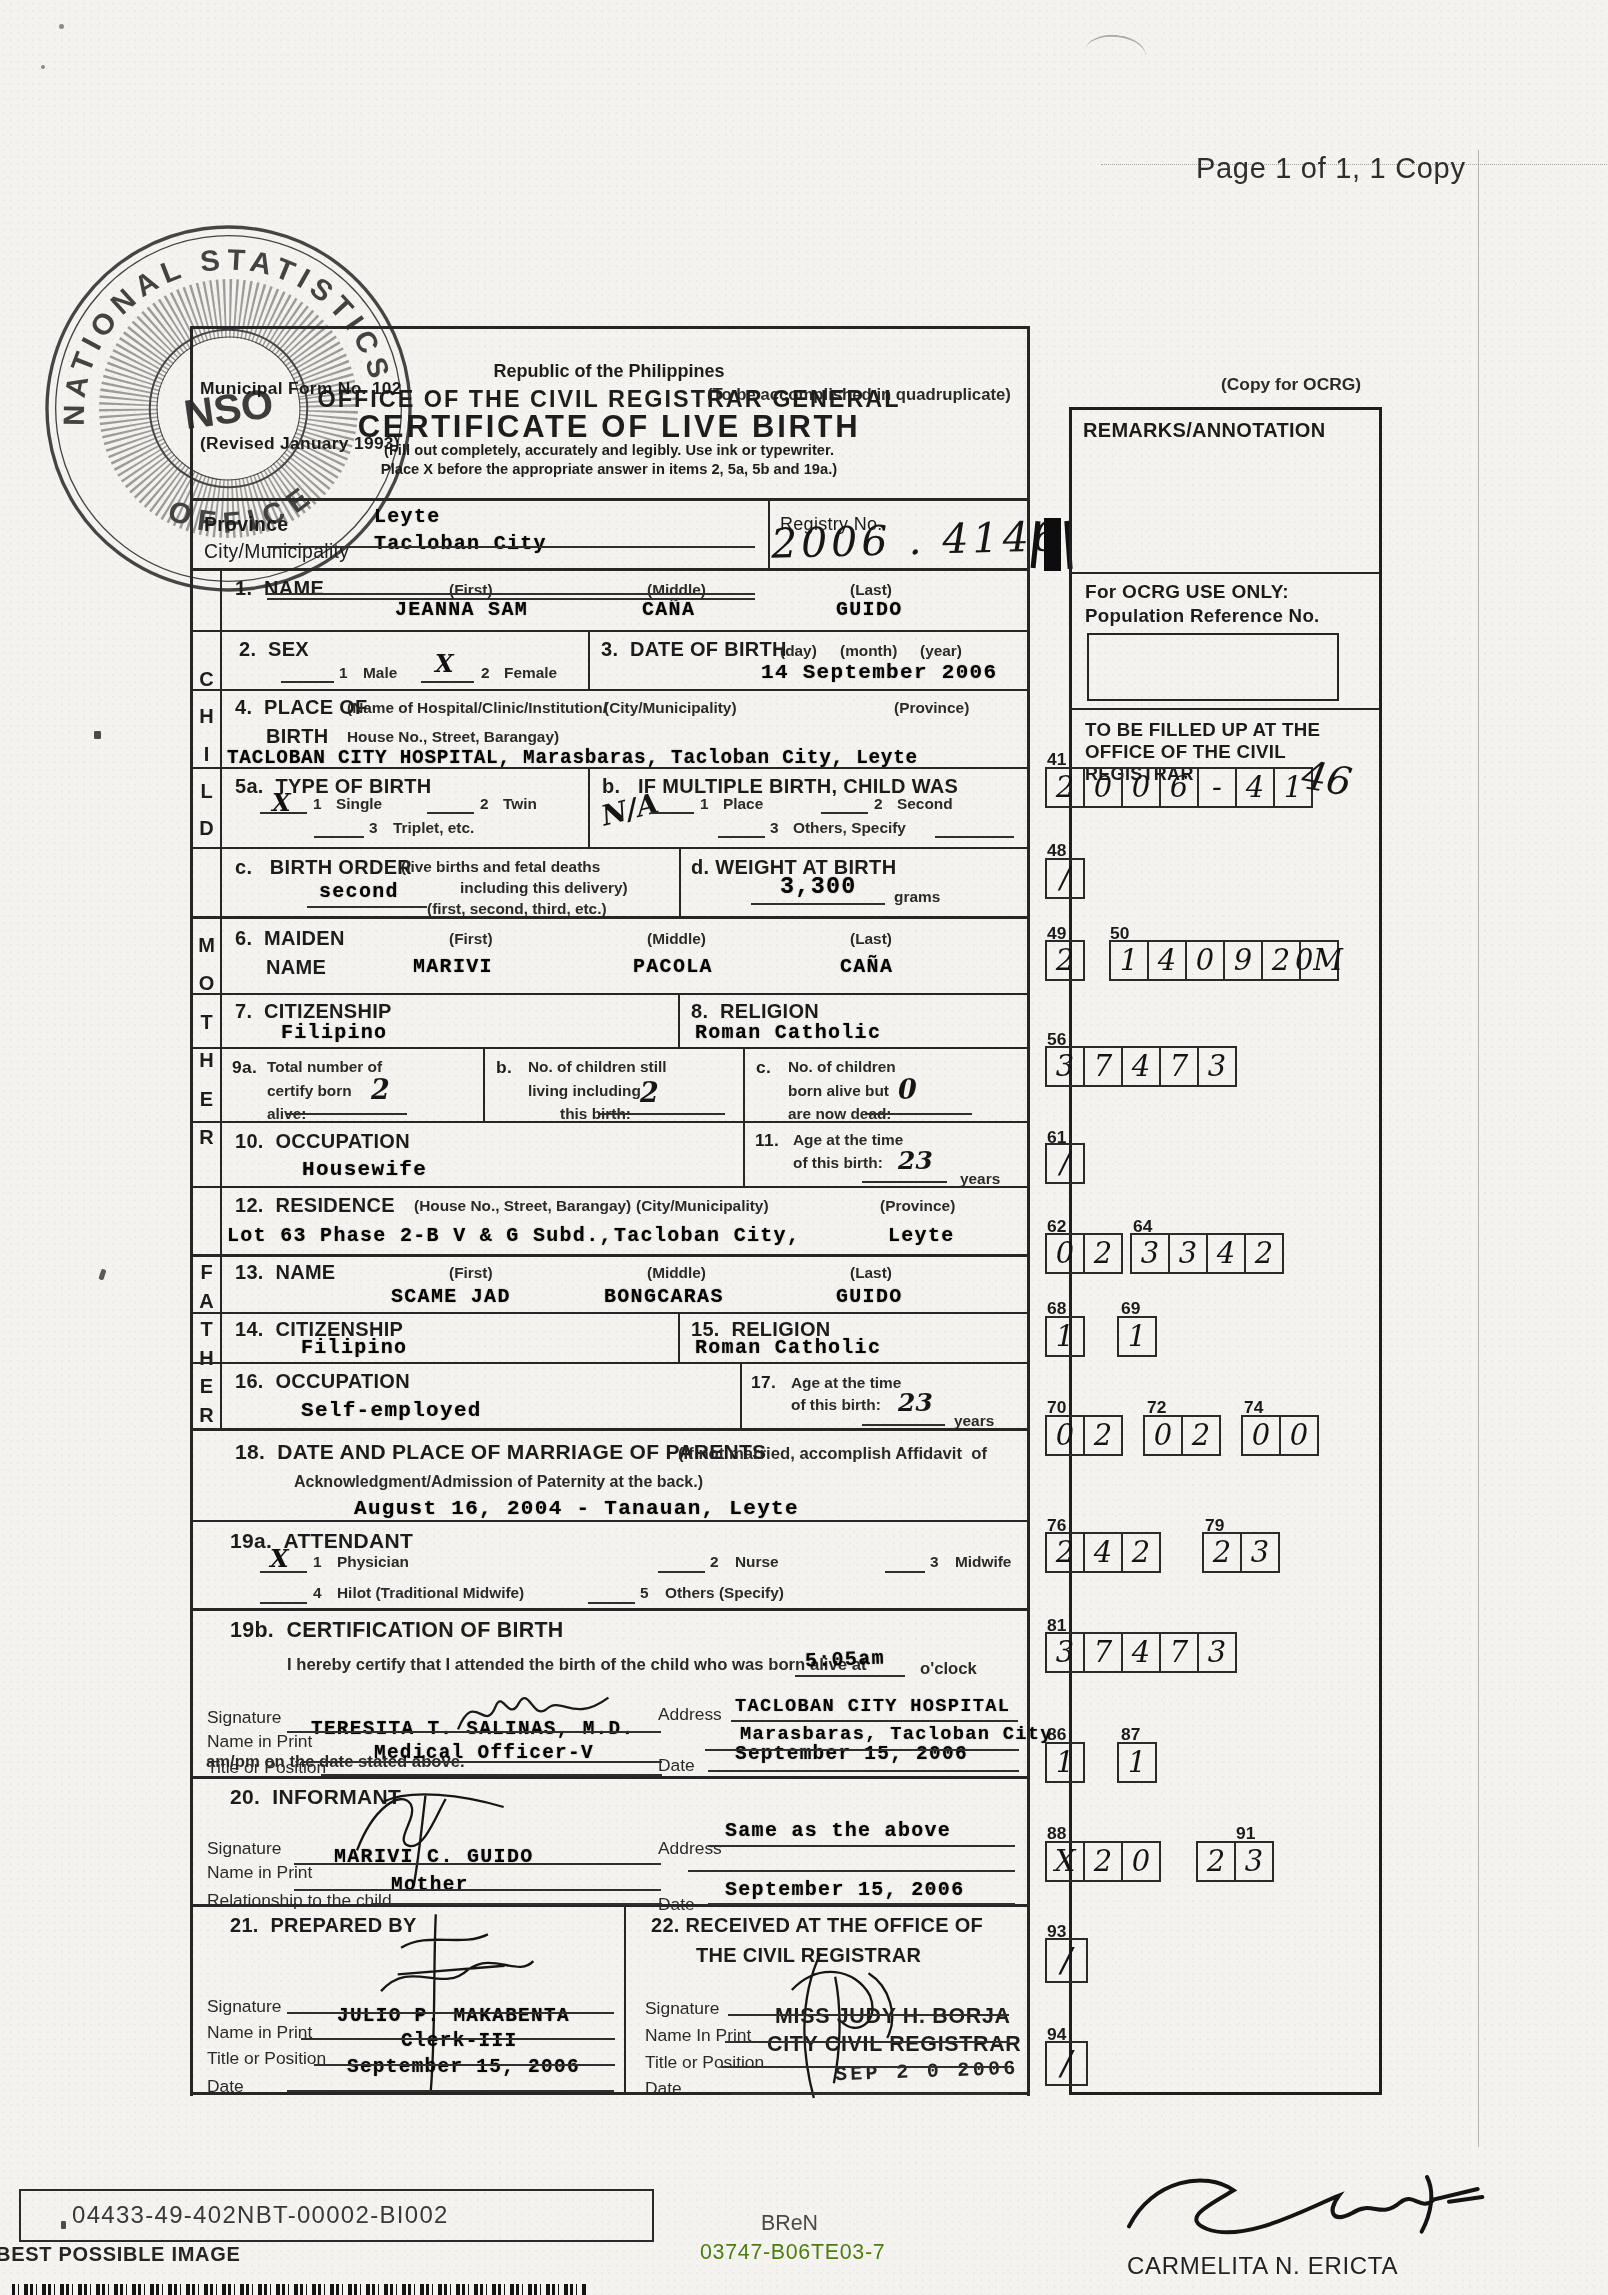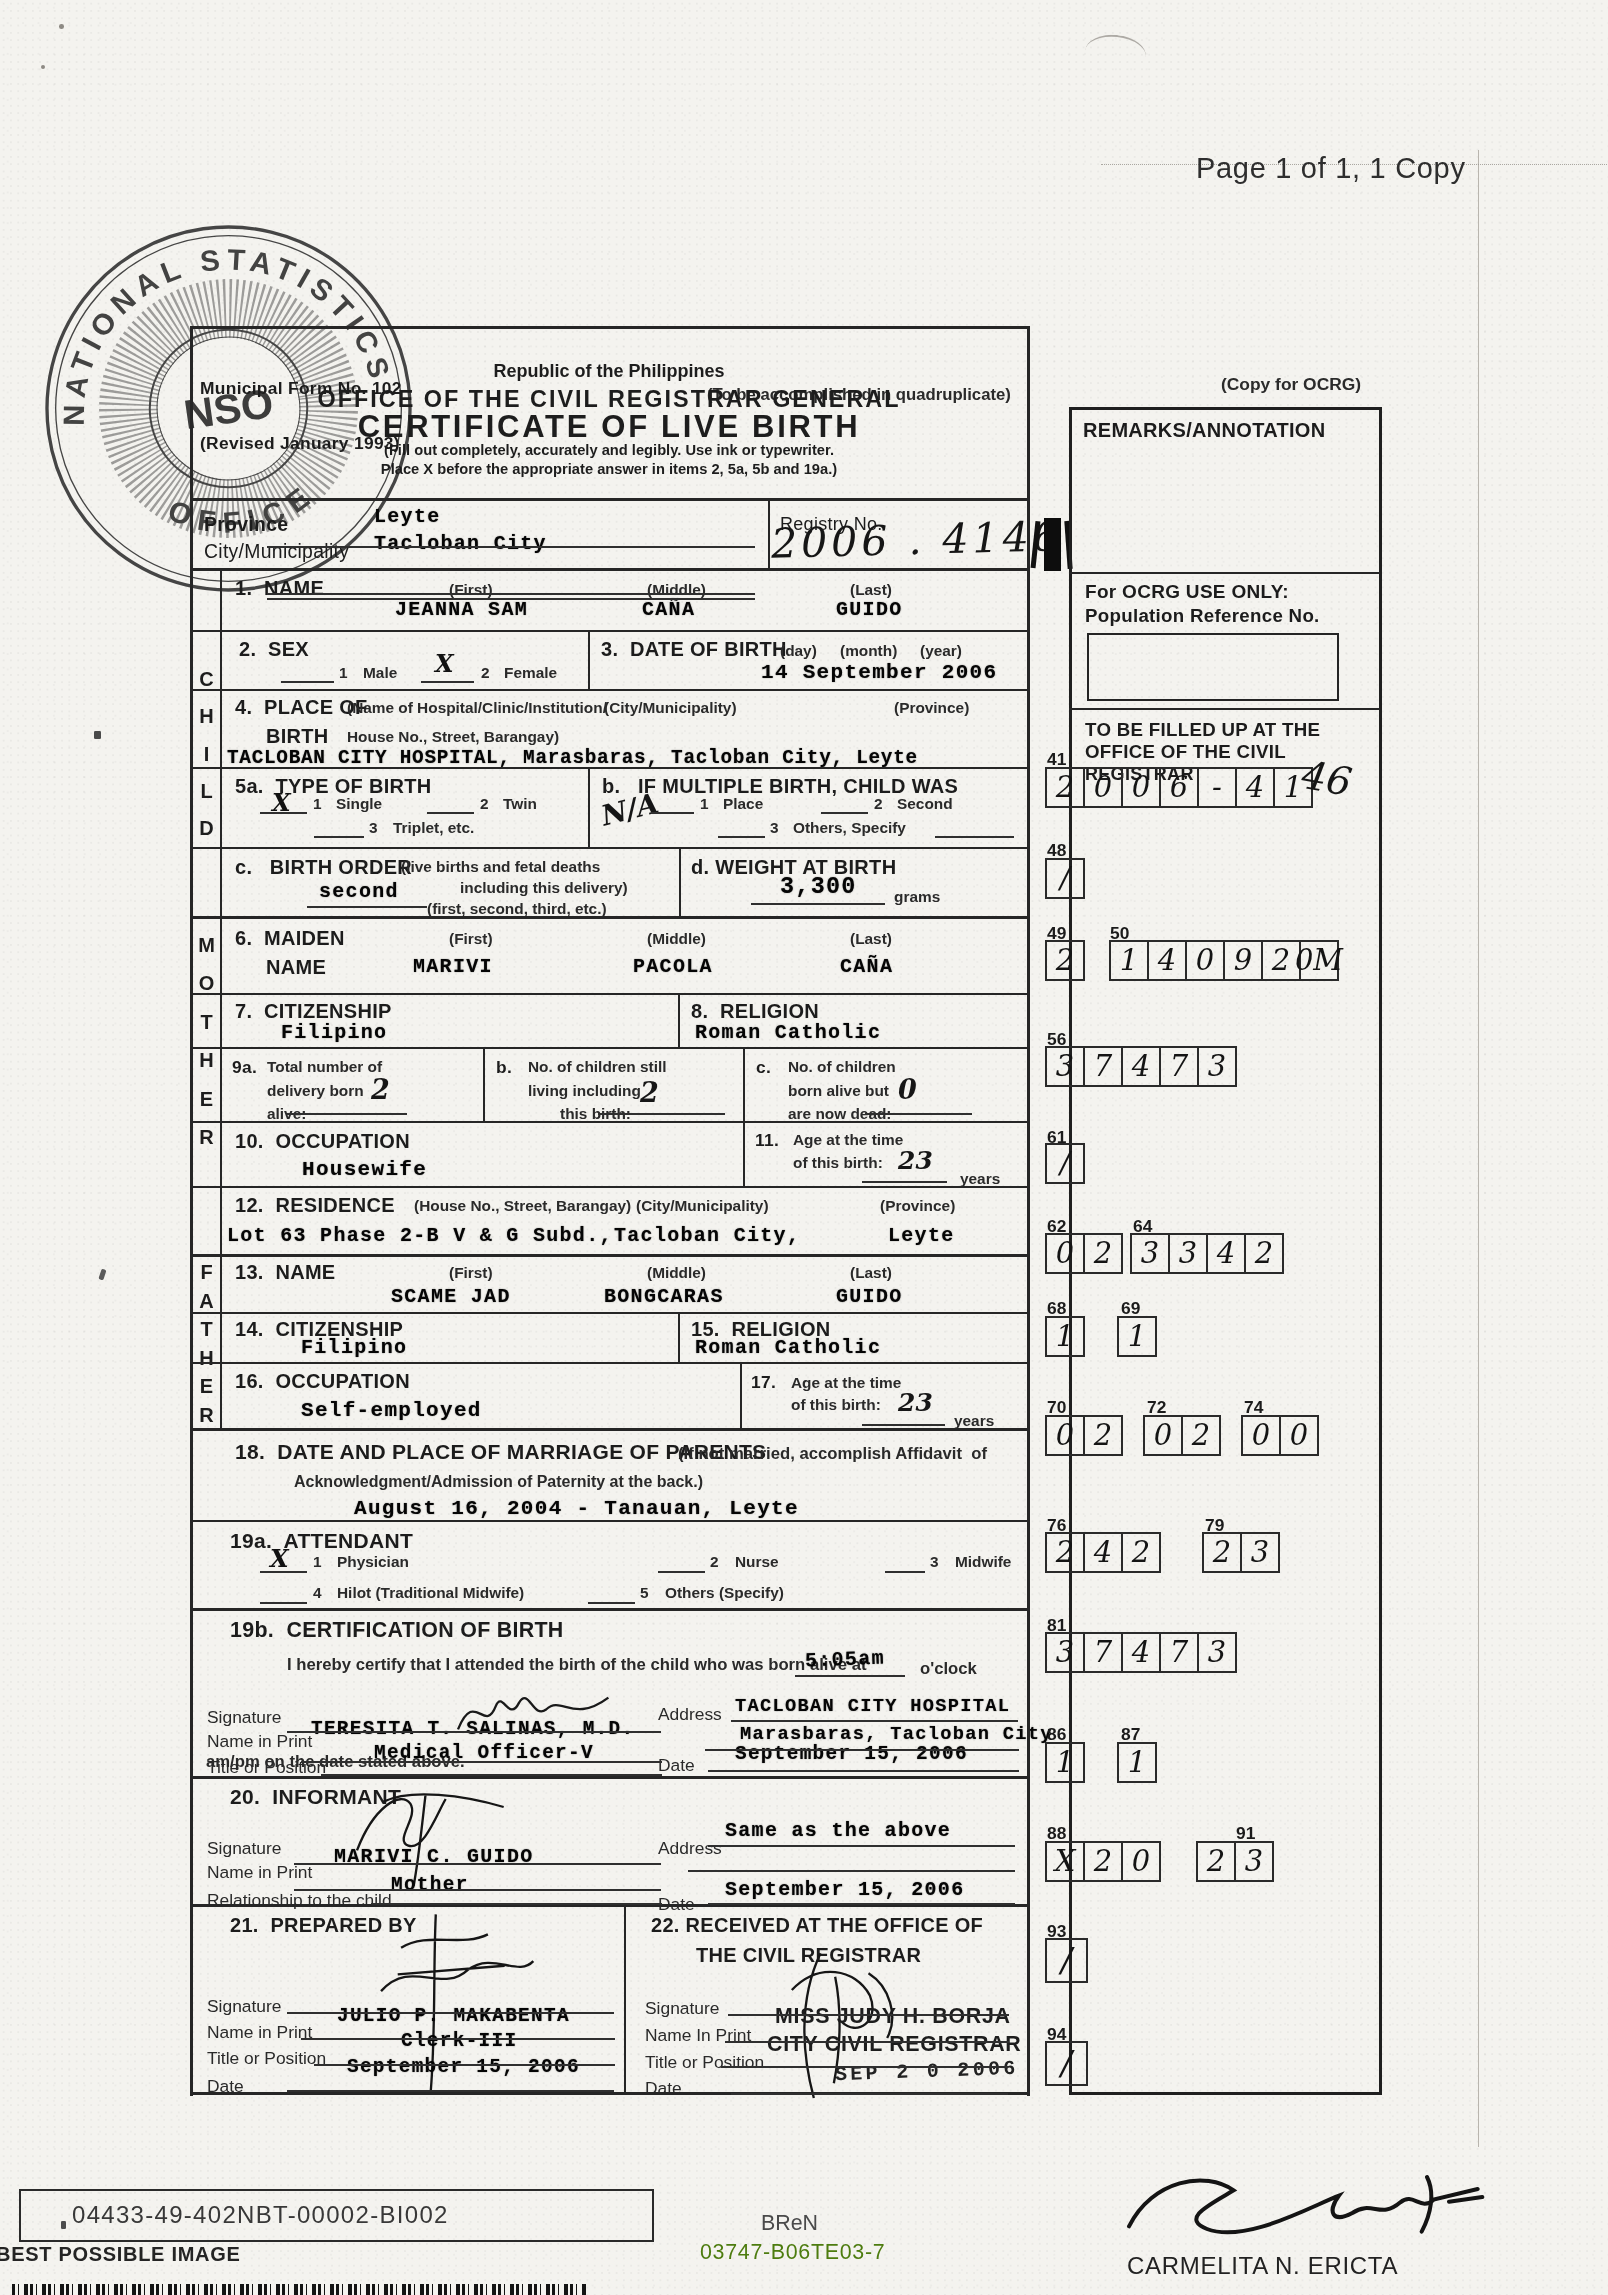--- a/index.html
+++ b/index.html
@@ -173,21 +173,21 @@
 <div class="type" style="left:633px;top:955px">PACOLA</div>
 <div class="type" style="left:840px;top:955px">CAÑA</div>
 
 <div class="lbl" style="left:235px;top:1000px">7.  CITIZENSHIP</div>
 <div class="type" style="left:281px;top:1021px">Filipino</div>
 <div class="lbl" style="left:691px;top:1000px">8.  RELIGION</div>
 <div class="type" style="left:695px;top:1021px">Roman Catholic</div>
 
 <div class="lbl lbl-sm" style="left:232px;top:1057px">9a.</div>
 <div class="sub" style="left:267px;top:1058px">Total number of</div>
-<div class="sub" style="left:267px;top:1082px">delivery born</div>
+<div class="sub" style="left:267px;top:1082px">certify born</div>
 <div class="sub" style="left:267px;top:1105px">alive:</div>
 <div class="hand" style="left:371px;top:1074px;font-size:27px;font-weight:bold">2</div>
 <div class="lbl lbl-sm" style="left:496px;top:1057px">b.</div>
 <div class="sub" style="left:528px;top:1058px">No. of children still</div>
 <div class="sub" style="left:528px;top:1082px">living including</div>
 <div class="sub" style="left:560px;top:1105px">this birth:</div>
 <div class="hand" style="left:640px;top:1077px;font-size:27px;font-weight:bold">2</div>
 <div class="lbl lbl-sm" style="left:756px;top:1057px">c.</div>
 <div class="sub" style="left:788px;top:1058px">No. of children</div>
 <div class="sub" style="left:788px;top:1082px">born alive but</div>

